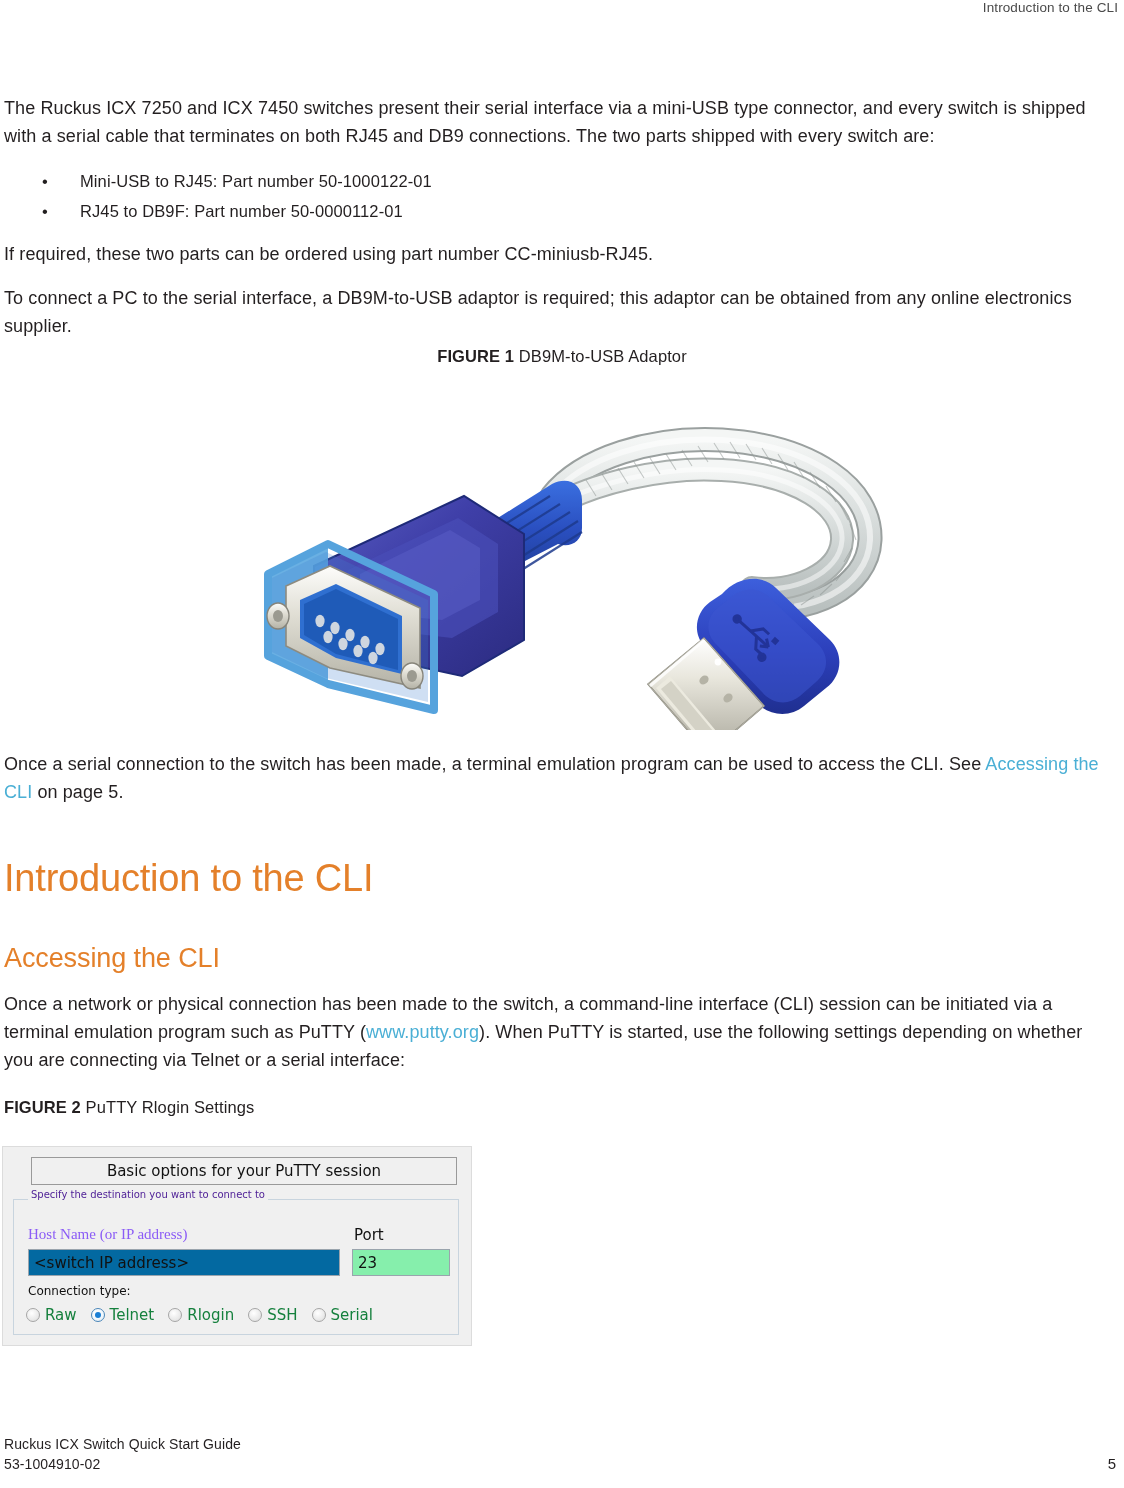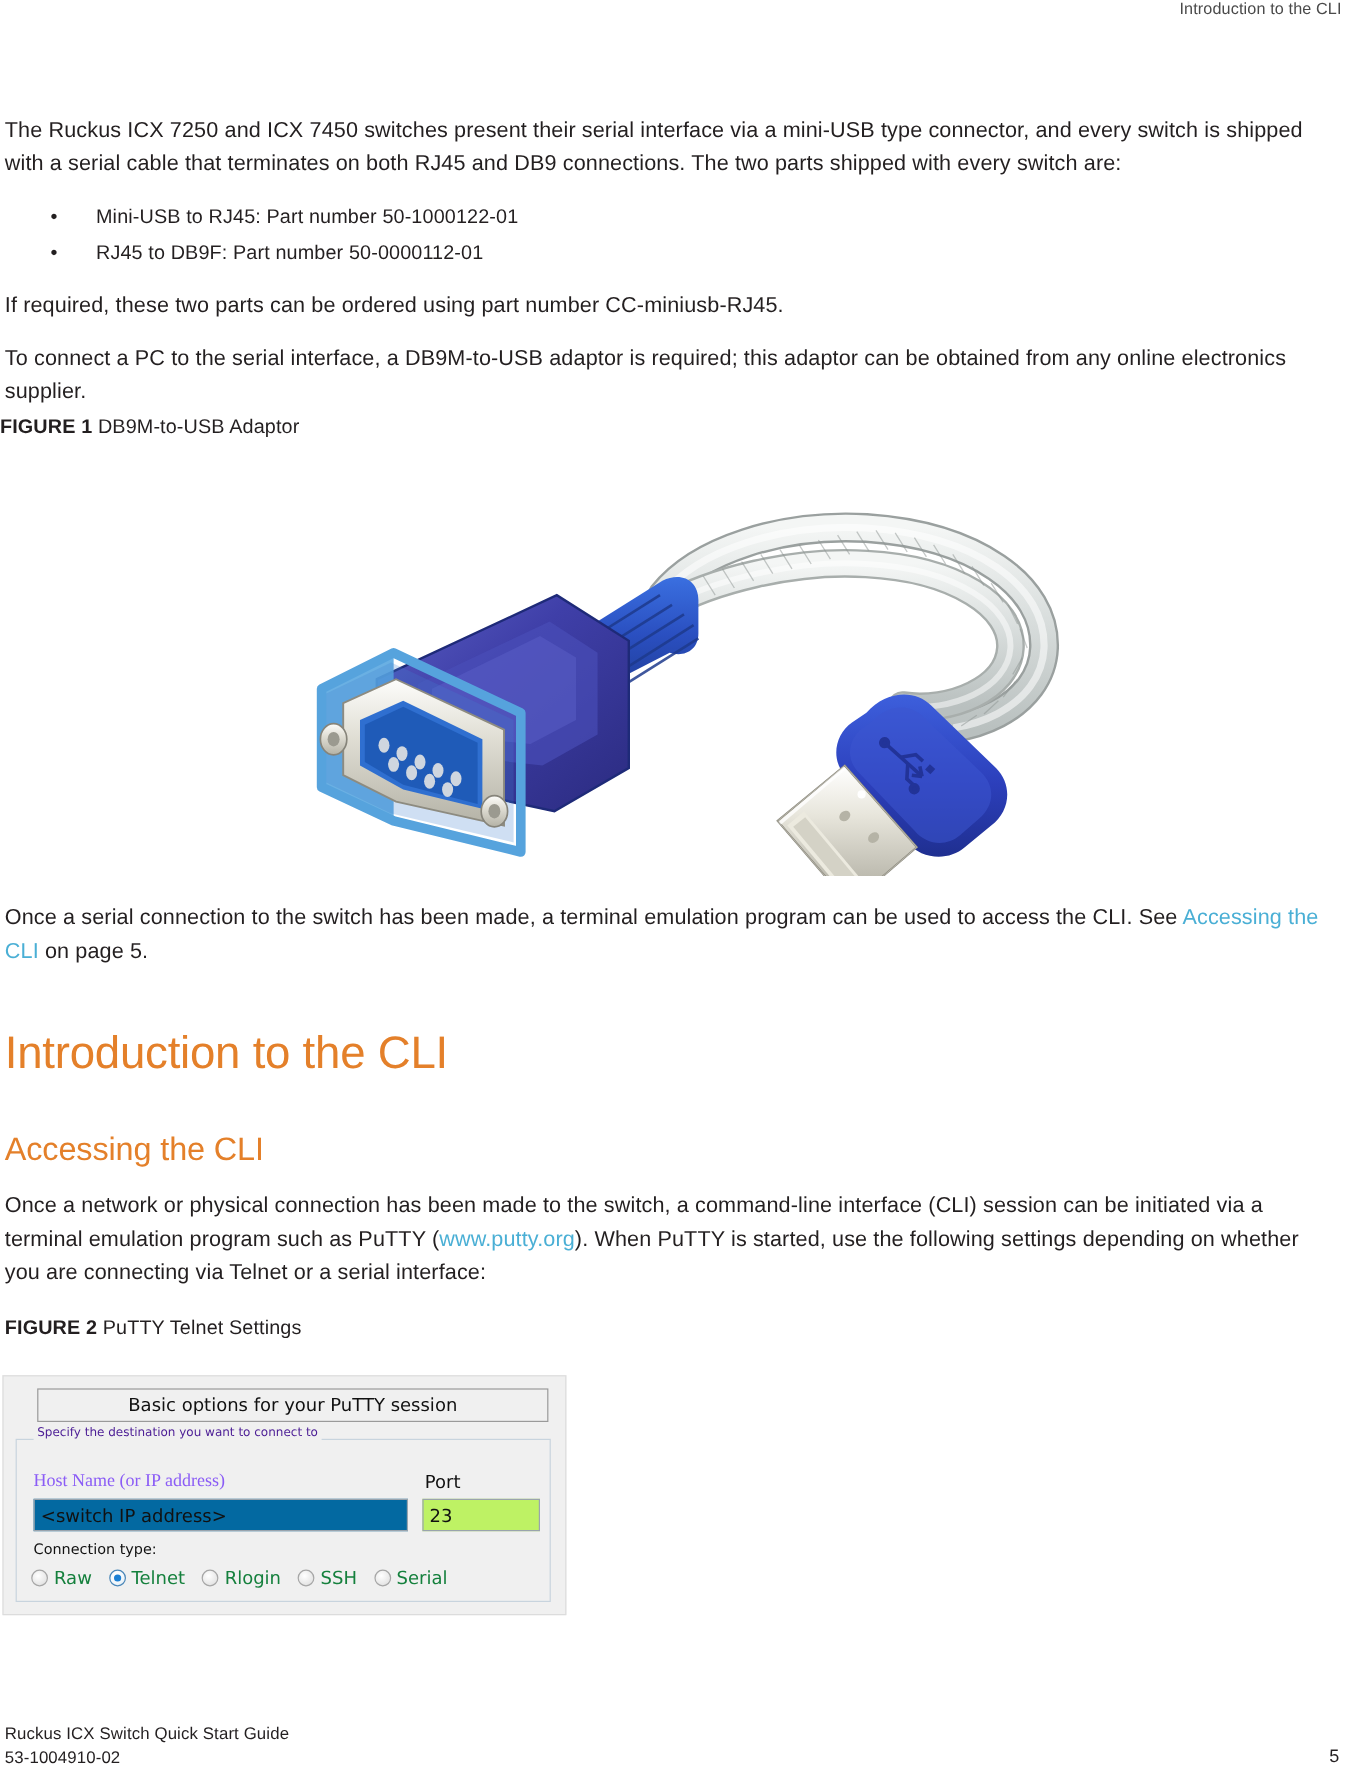--- a/index.html
+++ b/index.html
@@ -78,20 +78,21 @@
   .figure-caption {
     font-size: 16.5px;
     line-height: 24px;
     color: #231f20;
     letter-spacing: 0.1px;
   }
   .figure-caption .fig-label {
     font-weight: bold;
   }
   .figure-caption.centered {
+    text-align: center;
   }
 
   
   h1.h1-orange {
     margin: 0;
     font-size: 38px;
     line-height: 46px;
     font-weight: normal;
     color: #e4802a;
     letter-spacing: -0.2px;
@@ -193,21 +194,21 @@
     padding-left: 5px;
     font-size: 15px;
     color: #111111;
   }
   .inp-port {
     position: absolute;
     left: 338px;
     top: 49px;
     width: 98px;
     height: 27px;
-    background: #bef264;
+    background: #86efac;
     border: 1px solid #9aa4ad;
     box-sizing: border-box;
     display: flex;
     align-items: center;
     padding-left: 5px;
     font-size: 15px;
     color: #111111;
   }
   .lbl-conntype {
     position: absolute;
@@ -452,21 +453,21 @@
 
   <h1 class="h1-orange abs" style="left:4px; top:855px;">Introduction to the CLI</h1>
 
   <h2 class="h2-orange abs" style="left:4px; top:941px;">Accessing the CLI</h2>
 
   <p class="body-text abs" style="left:4px; top:990px; width:1100px; margin:0;">
     <span>Once a network or physical connection has been made to the switch, a command-line interface (CLI) session can be initiated via a terminal emulation program such as PuTTY (</span><a class="doclink" href="#">www.putty.org</a><span>). When PuTTY is started, use the following settings depending on whether you are connecting via Telnet or a serial interface:</span>
   </p>
 
   <div class="figure-caption abs" style="left:4px; top:1095px;">
-    <span class="fig-label">FIGURE 2</span><span> PuTTY Telnet Settings</span>
+    <span class="fig-label">FIGURE 2</span><span> PuTTY Rlogin Settings</span>
   </div>
 
   <div class="putty">
 
     <div class="putty-title">Basic options for your PuTTY session</div>
 
     <div class="putty-group">
       <span class="putty-group-legend">Specify the destination you want to connect to</span>
 
       <span class="lbl-host">Host Name (or IP address)</span>

